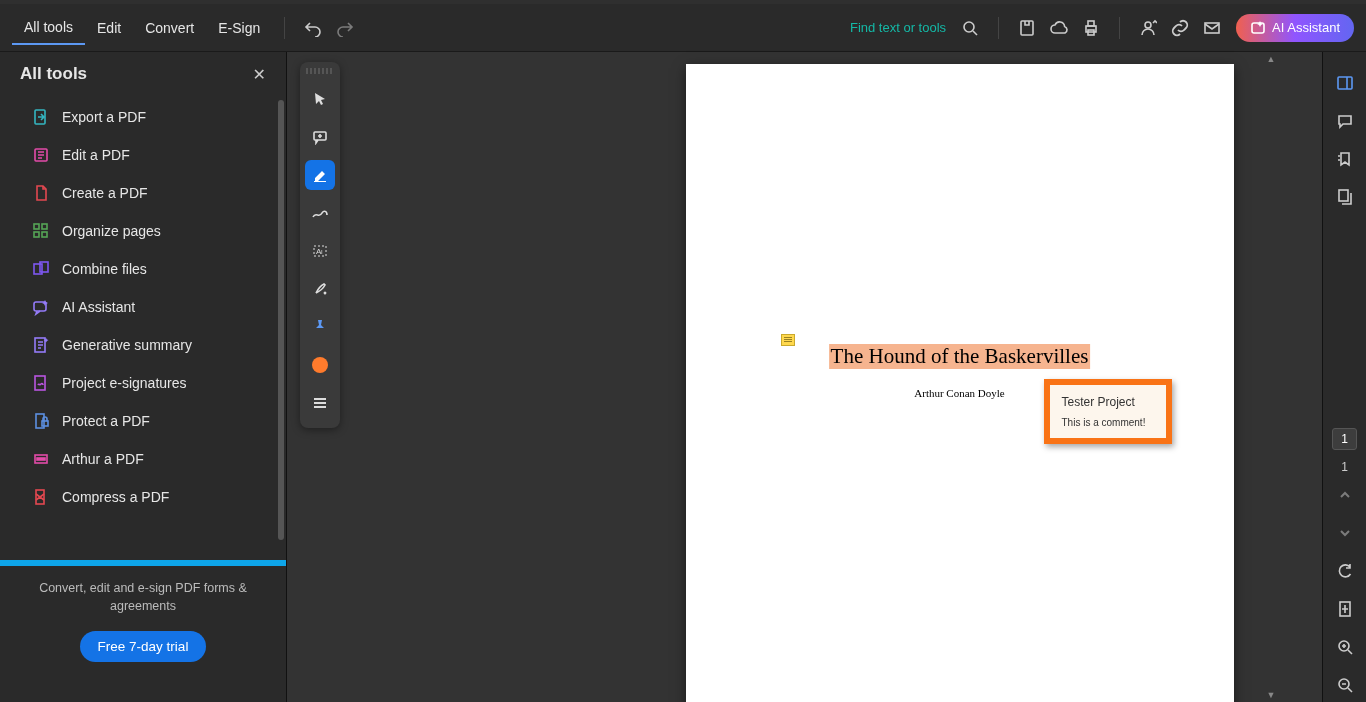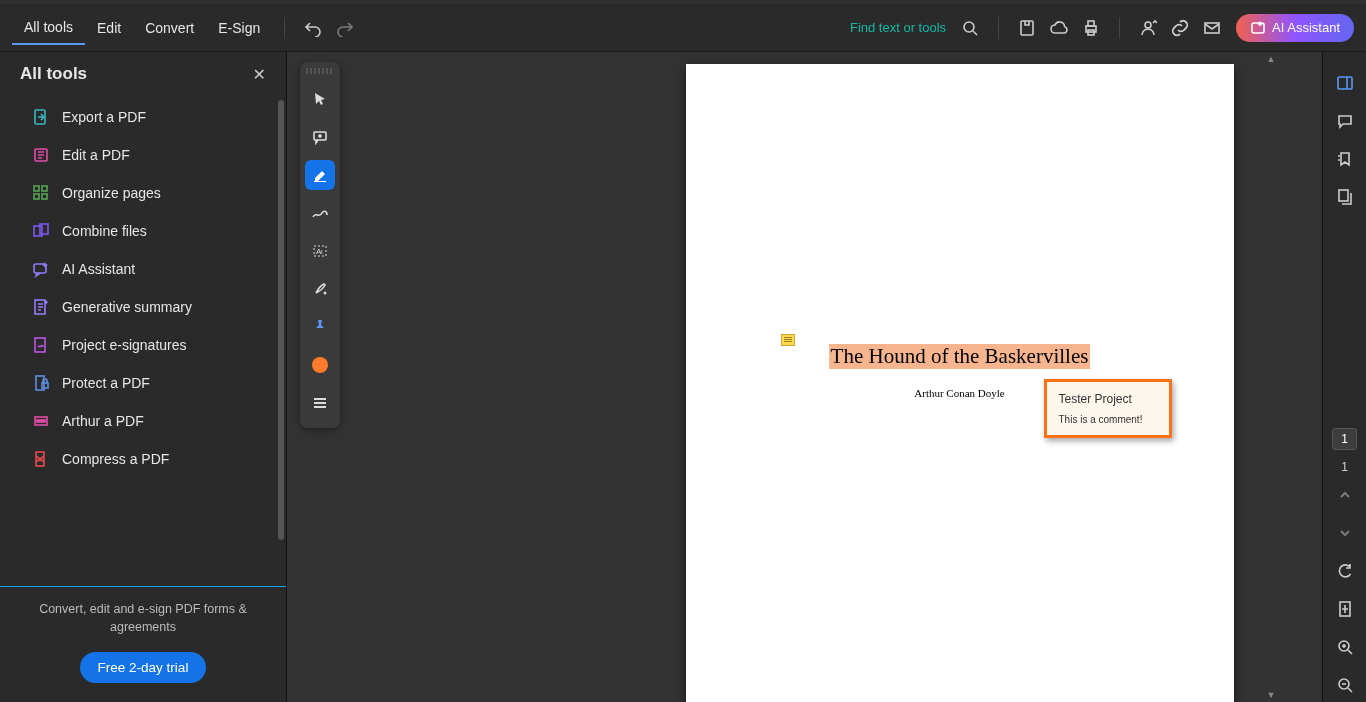--- a/index.html
+++ b/index.html
@@ -23,39 +23,39 @@
 .side-head { display: flex; align-items: center; padding: 12px 20px; }
 .side-head .title { font-size: 17px; font-weight: 600; flex: 1; }
 .side-head .close { cursor: pointer; color: #ccc; font-size: 16px; }
 .tool-scroll-wrap { position: relative; flex: 1; overflow: hidden; }
 .tool-list { position: absolute; left: 0; right: 8px; top: 0; bottom: 0; overflow: hidden; padding-top: 2px; }
 .tool-item { display: flex; align-items: center; gap: 12px; padding: 10px 32px; cursor: pointer; }
 .tool-ico { width: 18px; height: 18px; display: flex; align-items: center; justify-content: center; }
 .tool-label { font-size: 14px; color: #e6e6e6; }
 .tool-sb { position: absolute; right: 2px; top: 0; width: 6px; height: 100%; background: transparent; }
 .tool-sb .thumb { position: absolute; top: 4px; width: 6px; height: 440px; background: #555; border-radius: 3px; }
-.side-foot { padding: 14px 20px 19px; text-align: center; border-top: 1px solid #0ea5e9; }
+.side-foot { padding: 14px 20px 40px; text-align: center; border-top: 6px solid #0ea5e9; }
 .side-foot .desc { font-size: 12.5px; color: #bbb; line-height: 1.4; margin-bottom: 16px; }
 .trial-btn { background: #1473e6; color: #fff; padding: 8px 18px; border-radius: 16px; display: inline-block; cursor: pointer; font-size: 13.5px; font-weight: 500; }
 
 .workarea { flex: 1; background: #333; position: relative; }
 .quick-toolbar { position: absolute; left: 13px; top: 10px; width: 40px; background: #3a3a3a; border-radius: 8px; padding: 6px 0 10px; display: flex; flex-direction: column; align-items: center; gap: 8px; box-shadow: 0 2px 8px rgba(0,0,0,0.4); }
 .quick-toolbar .grip { width: 28px; height: 6px; background: repeating-linear-gradient(90deg, #555 0 2px, transparent 2px 4px); margin-bottom: 2px; cursor: grab; }
 .qt-btn { width: 30px; height: 30px; display: flex; align-items: center; justify-content: center; cursor: pointer; color: #ddd; border-radius: 6px; }
 .qt-btn.sel { background: #1473e6; color: #fff; }
 .qt-btn.orange { }
 .qt-btn.orange .dot { width: 16px; height: 16px; border-radius: 50%; background: #ff7b2c; }
 
 .page-wrap { position: absolute; left: 310px; right: 0; top: 0; bottom: 0; display: flex; justify-content: center; }
 .pdf-page { width: 548px; height: 646px; background: #fff; margin-top: 12px; position: relative; box-shadow: 0 4px 12px rgba(0,0,0,0.5); }
 .pdf-title { position: absolute; left: 50%; transform: translateX(-50%); top: 280px; font-family: Georgia, 'Times New Roman', serif; font-size: 21px; color: #000; background: #f6b48f; padding: 0 2px; white-space: nowrap; }
 .pdf-author { position: absolute; left: 50%; transform: translateX(-50%); top: 323px; font-family: Georgia, 'Times New Roman', serif; font-size: 11px; color: #000; }
 .sticky-ico { position: absolute; left: 95px; top: 270px; width: 14px; height: 12px; background: #ffd84d; border: 1px solid #caa92c; }
 .sticky-ico::before { content: ''; position: absolute; left: 2px; top: 2px; right: 2px; height: 1px; background: #998022; box-shadow: 0 2px 0 #998022, 0 4px 0 #998022; }
-.comment-pop { position: absolute; left: 358px; top: 315px; width: 128px; background: #fdf6ed; border: 3px solid #f97316; box-shadow: 2px 3px 6px rgba(0,0,0,0.35); padding: 10px 12px; color: #333; }
+.comment-pop { position: absolute; left: 358px; top: 315px; width: 128px; background: #fdf6ed; border: 6px solid #f97316; box-shadow: 2px 3px 6px rgba(0,0,0,0.35); padding: 10px 12px; color: #333; }
 .comment-pop .author { font-size: 12px; margin-bottom: 8px; }
 .comment-pop .body { font-size: 10px; }
 
 .rightbar { width: 44px; background: #2a2a2a; display: flex; flex-direction: column; align-items: center; border-left: 1px solid #111; padding-top: 14px; gap: 4px; }
 .rb-btn { width: 34px; height: 34px; display: flex; align-items: center; justify-content: center; cursor: pointer; color: #ccc; border-radius: 4px; }
 .rb-spacer { flex: 1; }
 .rb-page-badge { background: #3d3d3d; color: #fff; padding: 3px 8px; font-size: 12px; border-radius: 3px; border: 1px solid #555; }
 .rb-num { font-size: 12px; color: #ccc; margin-top: 6px; }
 
 .vscroll { position: absolute; right: 44px; top: 0; bottom: 0; width: 14px; }
@@ -161,20 +161,29 @@
             <span class="tool-ico">
               <svg width="18" height="18" viewBox="0 0 18 18" fill="none" stroke="#e34ba9" stroke-width="1.6">
                 <rect x="3" y="3" width="12" height="12" rx="1"></rect>
                 <path d="M6 6h6M6 9h6M6 12h4"></path>
               </svg>
             </span>
             <span class="tool-label">Edit a PDF</span>
           </div>
           <div class="tool-item">
             <span class="tool-ico">
+              <svg width="18" height="18" viewBox="0 0 18 18" fill="none" stroke="#e34850" stroke-width="1.6">
+                <path d="M5 2h6l3 3v11H5z"></path>
+                <path d="M11 2v3h3"></path>
+              </svg>
+            </span>
+            <span class="tool-label">Create a PDF</span>
+          </div>
+          <div class="tool-item">
+            <span class="tool-ico">
               <svg width="18" height="18" viewBox="0 0 18 18" fill="none" stroke="#55a556" stroke-width="1.6">
                 <rect x="2" y="2" width="5" height="5"></rect>
                 <rect x="10" y="2" width="5" height="5"></rect>
                 <rect x="2" y="10" width="5" height="5"></rect>
                 <rect x="10" y="10" width="5" height="5"></rect>
               </svg>
             </span>
             <span class="tool-label">Organize pages</span>
           </div>
           <div class="tool-item">
@@ -243,21 +252,21 @@
             </span>
             <span class="tool-label">Compress a PDF</span>
           </div>
         </div>
       <div class="tool-sb">
           <div class="thumb"></div>
         </div>
     </div>
     <div class="side-foot">
       <div class="desc">Convert, edit and e-sign PDF forms &amp; agreements</div>
-      <div class="trial-btn">Free 2-day trial</div>
+      <div class="trial-btn">Free 7-day trial</div>
     </div>
   </div>
 
   <div class="workarea">
     <div class="quick-toolbar">
       <div class="grip"></div>
       <div class="qt-btn">
           <svg width="16" height="16" viewBox="0 0 16 16" fill="currentColor">
             <path d="M3 2l10 6-4 1 2 4-2 1-2-4-3 3z"></path>
           </svg>

